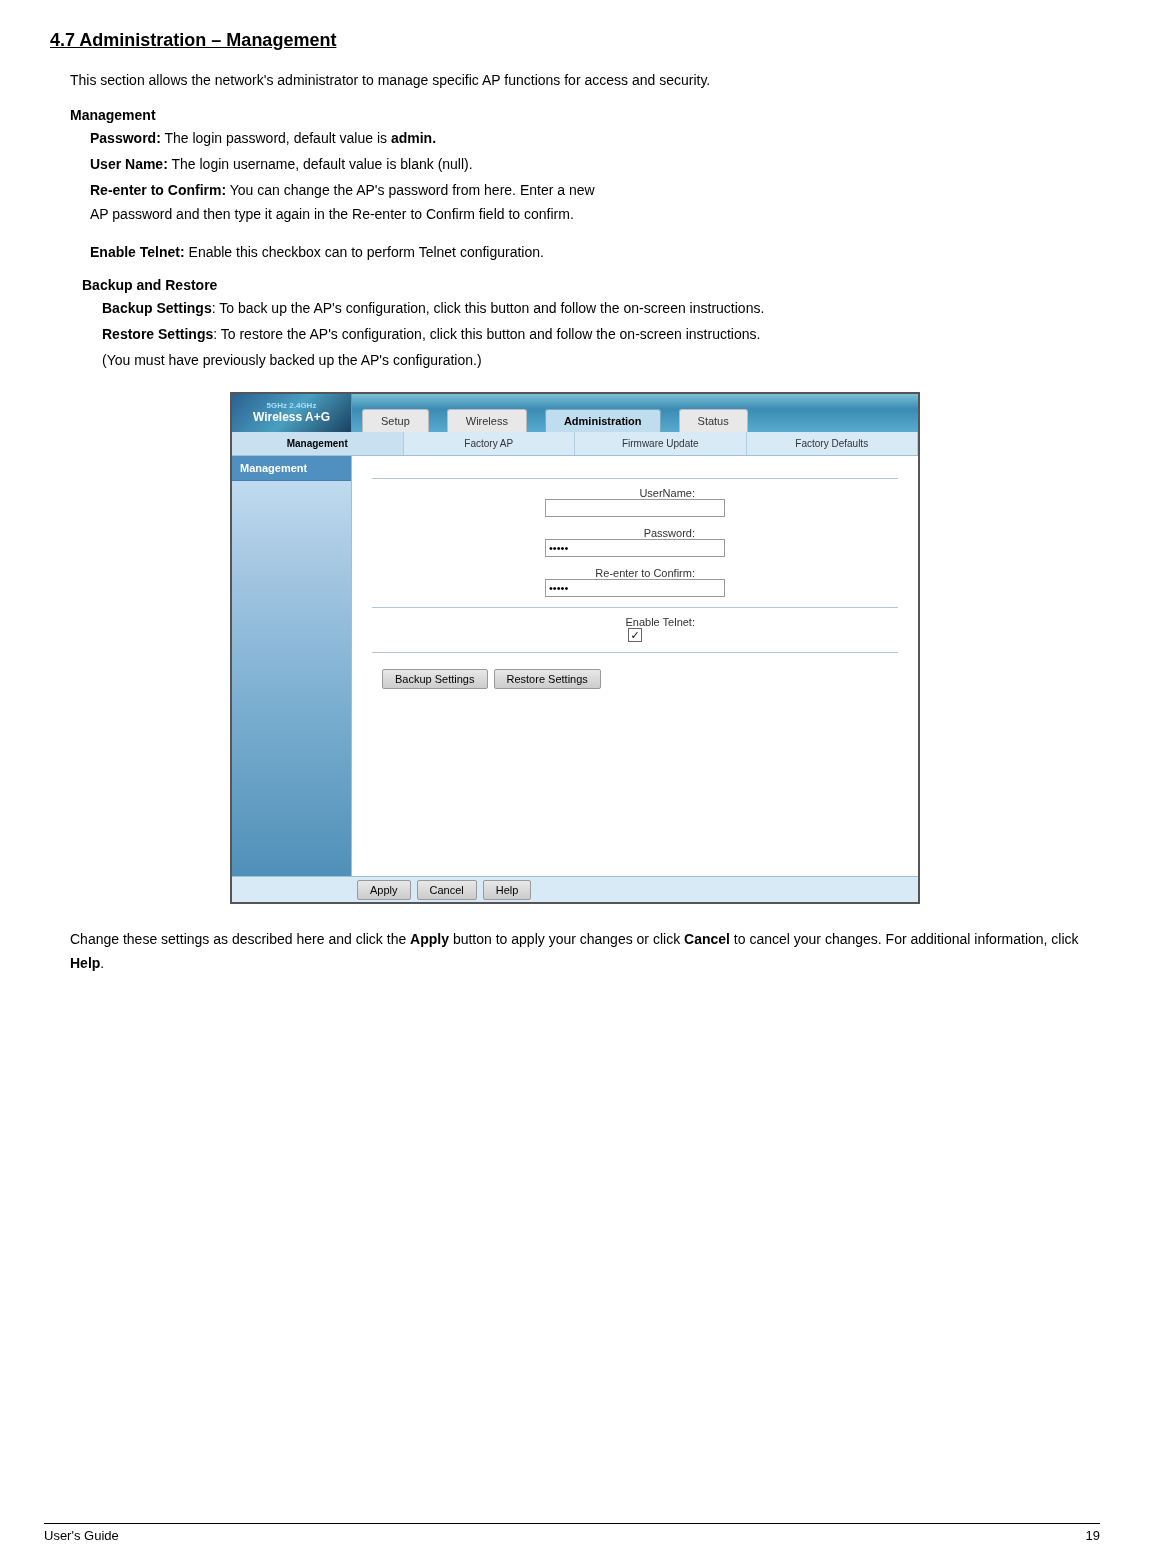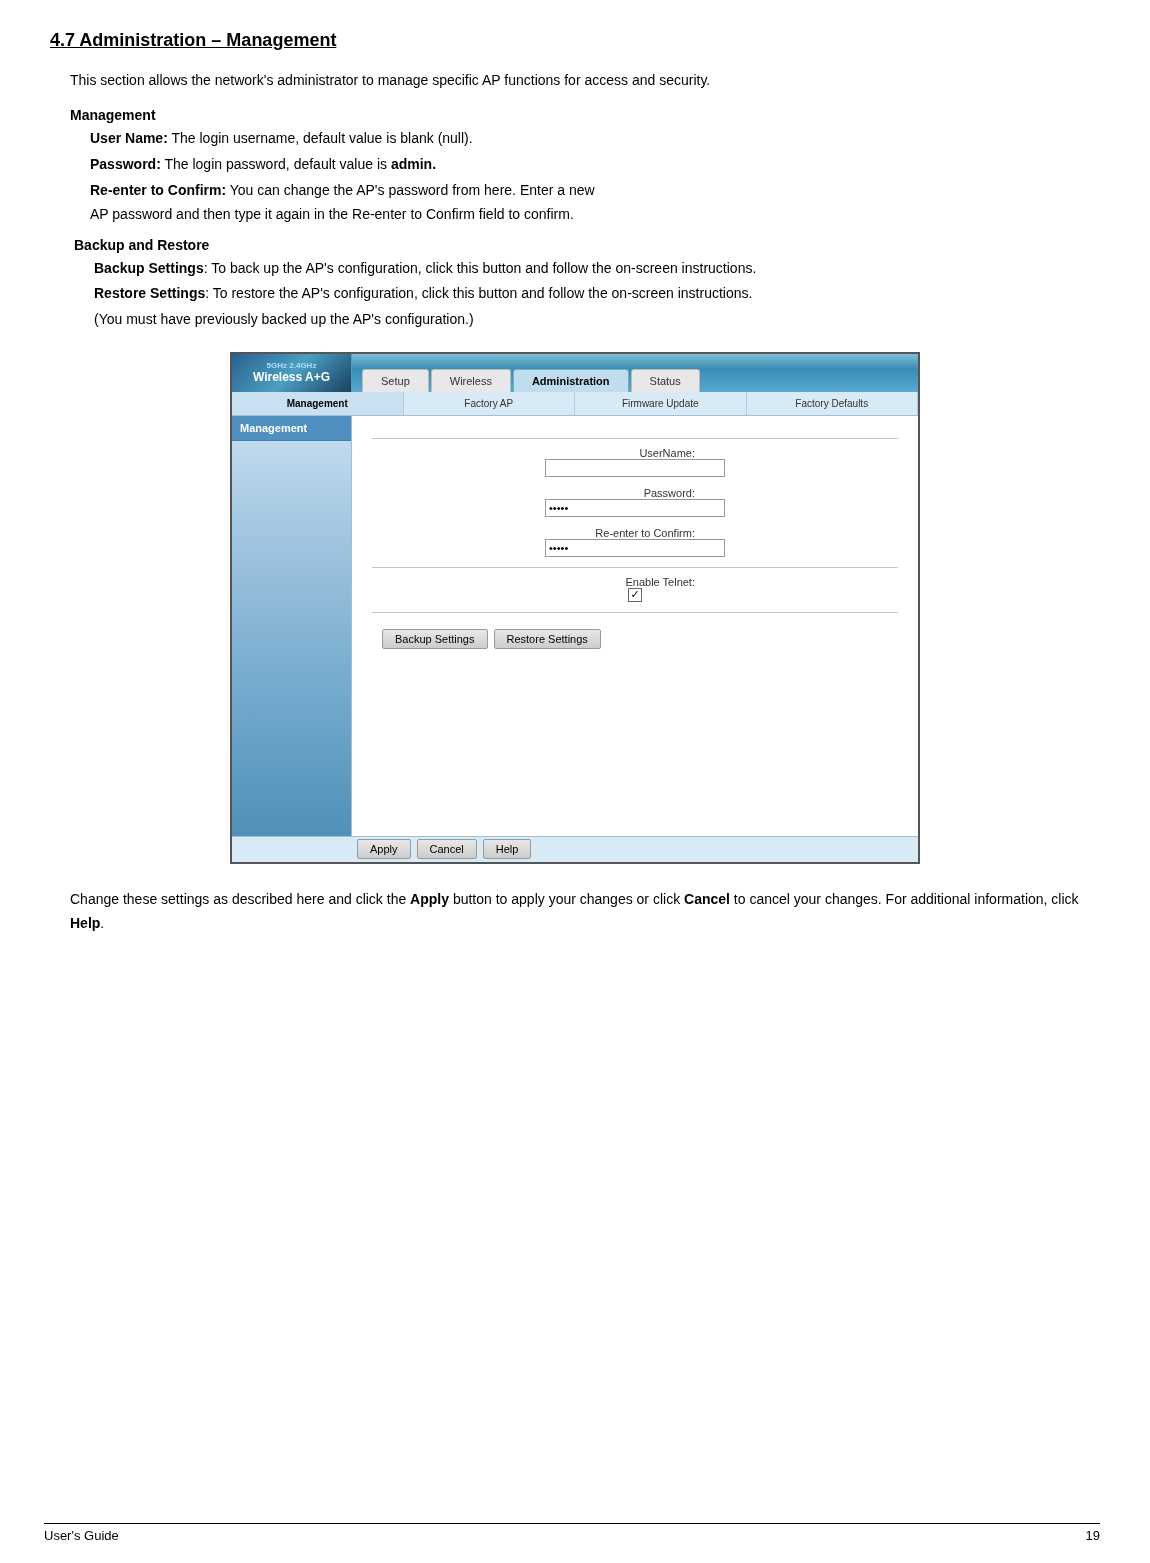--- a/index.html
+++ b/index.html
@@ -47,21 +47,21 @@
     }
 
     .enable-telnet-block {
       margin-left: 20px;
       margin-top: 14px;
       margin-bottom: 14px;
       line-height: 1.6;
     }
 
     .backup-restore-section {
-      margin-left: 24px;
+      margin-left: 32px;
       margin-bottom: 16px;
     }
 
     .backup-restore-section .field-desc {
       margin-left: 20px;
     }
 
     
     .screenshot-wrapper {
       display: flex;
@@ -115,21 +115,21 @@
       font-weight: bold;
       color: #fff;
     }
 
     .ap-tabs {
       display: flex;
       flex: 1;
       height: 100%;
       align-items: flex-end;
       padding-left: 10px;
-      gap: 2px;
+      gap: 18px;
     }
 
     .ap-tab {
       padding: 5px 18px;
       background: #e8e8e8;
       border: 1px solid #bbb;
       border-bottom: none;
       cursor: pointer;
       font-size: 11px;
       color: #333;
@@ -292,25 +292,28 @@
 
 <h1>4.7 Administration – Management</h1>
 
 <div class="section-intro">
   <p>This section allows the network's administrator to manage specific AP functions for access and security.</p>
 </div>
 
 <div class="subsection-block">
   <div class="subsection-title">Management</div>
   <div class="field-desc">
+    <p><span style="font-weight:bold">Password:</span> <span>The login password, default value is <strong>admin.</strong></span></p>
     <p><span style="font-weight:bold">User Name:</span> <span>The login username, default value is blank (null).</span></p>
-    <p><span style="font-weight:bold">Password:</span> <span>The login password, default value is <strong>admin.</strong></span></p>
     <p><span style="font-weight:bold">Re-enter to Confirm:</span> <span>You can change the AP's password from here. Enter a new<br>AP password and then type it again in the Re-enter to Confirm field to confirm.</span></p>
   </div>
 
+  <div class="enable-telnet-block">
+    <p><span style="font-weight:bold">Enable Telnet:</span> <span>Enable this checkbox can to perform Telnet configuration.</span></p>
+  </div>
 </div>
 
 <div class="backup-restore-section">
   <div class="subsection-title">Backup and Restore</div>
   <div class="field-desc">
     <p><span style="font-weight:bold">Backup Settings</span><span>: To back up the AP's configuration, click this button and follow the on-screen instructions.</span></p>
     <p><span style="font-weight:bold">Restore Settings</span><span>: To restore the AP's configuration, click this button and follow the on-screen instructions.</span></p>
     <p>(You must have previously backed up the AP's configuration.)</p>
   </div>
 </div>

